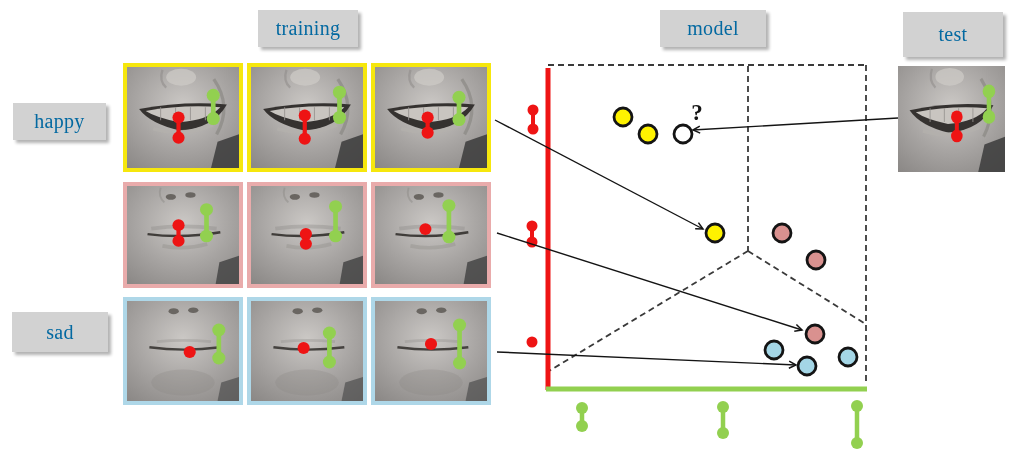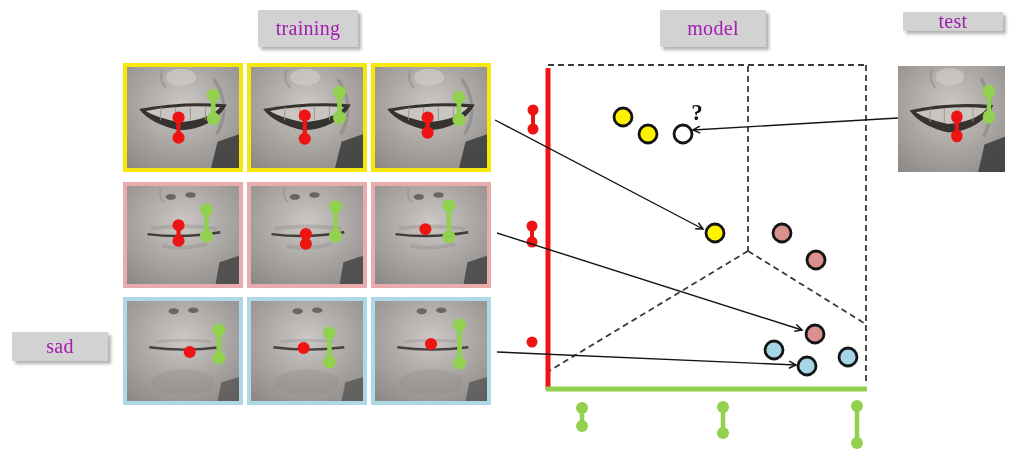--- a/index.html
+++ b/index.html
@@ -1,32 +1,32 @@
 <!DOCTYPE html>
 <html><head>
 <meta charset="utf-8">
 <style>
   html,body{margin:0;padding:0;background:#fff;}
   #canvas{
     position:relative;width:1024px;height:455px;background:#ffffff;overflow:hidden;
     font-family:"Liberation Serif", serif;
   }
   .tag{
-    position:absolute;background:#d2d2d2;color:#a21caf;
+    position:absolute;background:#d2d2d2;color:#0369a1;
     display:flex;align-items:center;justify-content:center;
     font-size:20px;letter-spacing:.3px;
     box-shadow:3px 3px 3px rgba(0,0,0,.3);
     user-select:none;
   }
   #tag-training{left:258px;top:10px;width:100px;height:37px}
   #tag-model{left:660px;top:10px;width:106px;height:37px}
-  #tag-test{left:903px;top:12px;width:100px;height:19px}
+  #tag-test{left:903px;top:12px;width:100px;height:45px}
   #tag-happy{left:13px;top:103px;width:93px;height:37px}
   #tag-neutral{left:12px;top:217px;width:96px;height:40px}
-  #tag-sad{left:12px;top:332px;width:96px;height:29px}
+  #tag-sad{left:12px;top:312px;width:96px;height:40px}
   .cell{
     position:absolute;box-sizing:border-box;border:4px solid #ccc;background:#a5a2a0;
   }
   .cell svg,#test-panel svg{display:block;width:100%;height:100%;}
   #test-panel{position:absolute;left:898px;top:66px;width:107px;height:106px;background:#a5a2a0;}
   #scene{position:absolute;left:0;top:0;pointer-events:none;}
   #defs-holder{position:absolute;width:0;height:0;}
 </style>
 </head>
 <body>
@@ -38,20 +38,21 @@
         <stop offset="0" stop-color="#cbc8c5"></stop>
         <stop offset="0.55" stop-color="#a7a4a2"></stop>
         <stop offset="1" stop-color="#8b8886"></stop>
       </radialGradient>
     </defs>
   </svg>
 
   <div class="tag" id="tag-training">training</div>
   <div class="tag" id="tag-model">model</div>
   <div class="tag" id="tag-test">test</div>
+  <div class="tag" id="tag-happy">happy</div>
   <div class="tag" id="tag-sad">sad</div>
 
   <div id="grid">
       <div class="cell" style="left: 123px; top: 63px; width: 120px; height: 109px; border-color: rgb(246, 231, 13);">
         <svg viewBox="0 0 120 108" preserveAspectRatio="none">
           <rect x="0" y="0" width="120" height="108" fill="url(#skinG)"></rect>
           <g>
             <ellipse cx="58" cy="11" rx="16" ry="9" fill="#cfccc8" opacity="0.7"></ellipse>
             <path d="M38,3 Q34,15 42,22" stroke="#8e8b88" stroke-width="2.5" fill="none" opacity="0.55"></path>
             <path d="M93,13 Q113,42 96,72" stroke="#86837f" stroke-width="3.5" fill="none" opacity="0.6"></path>

